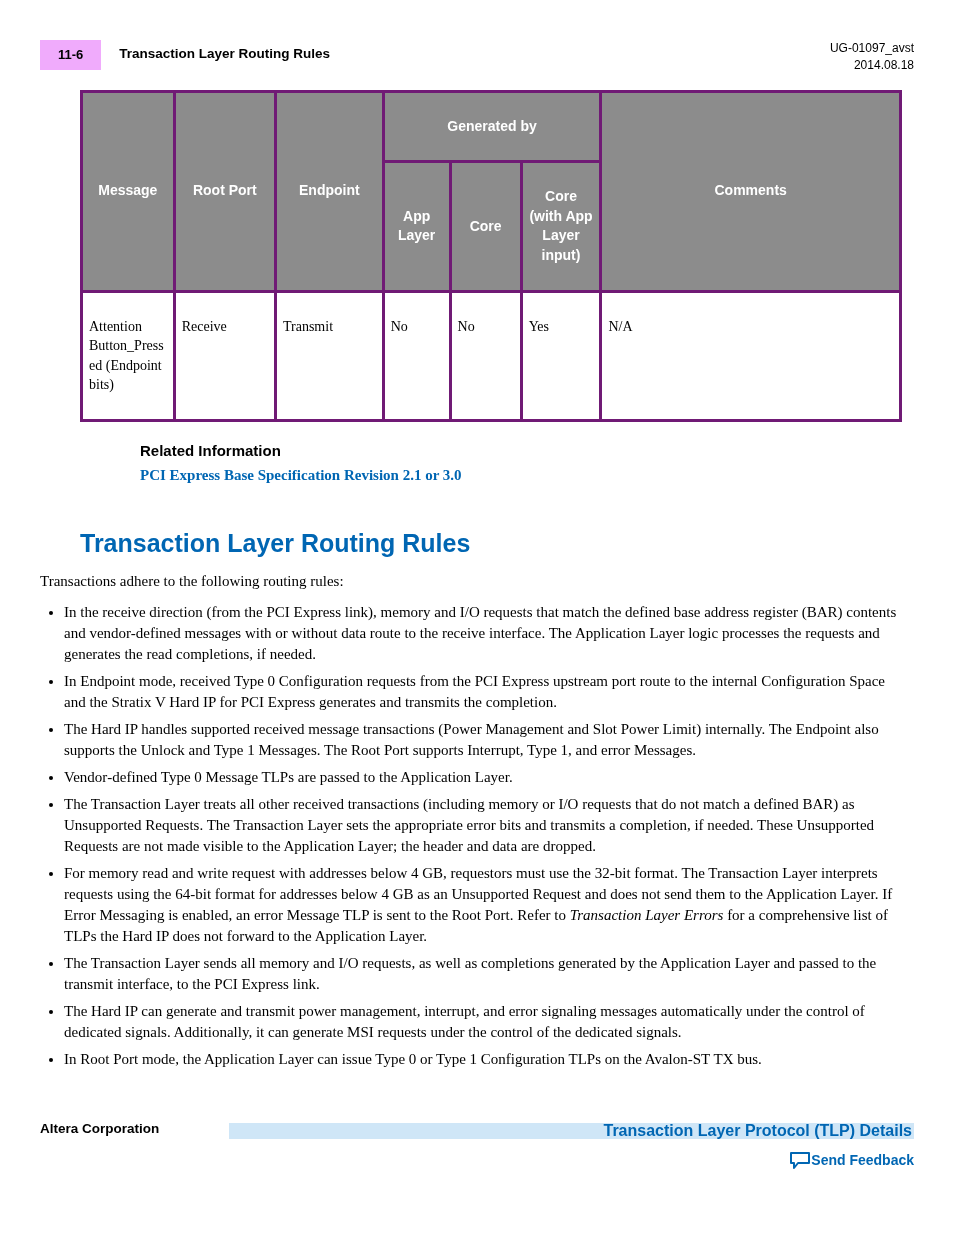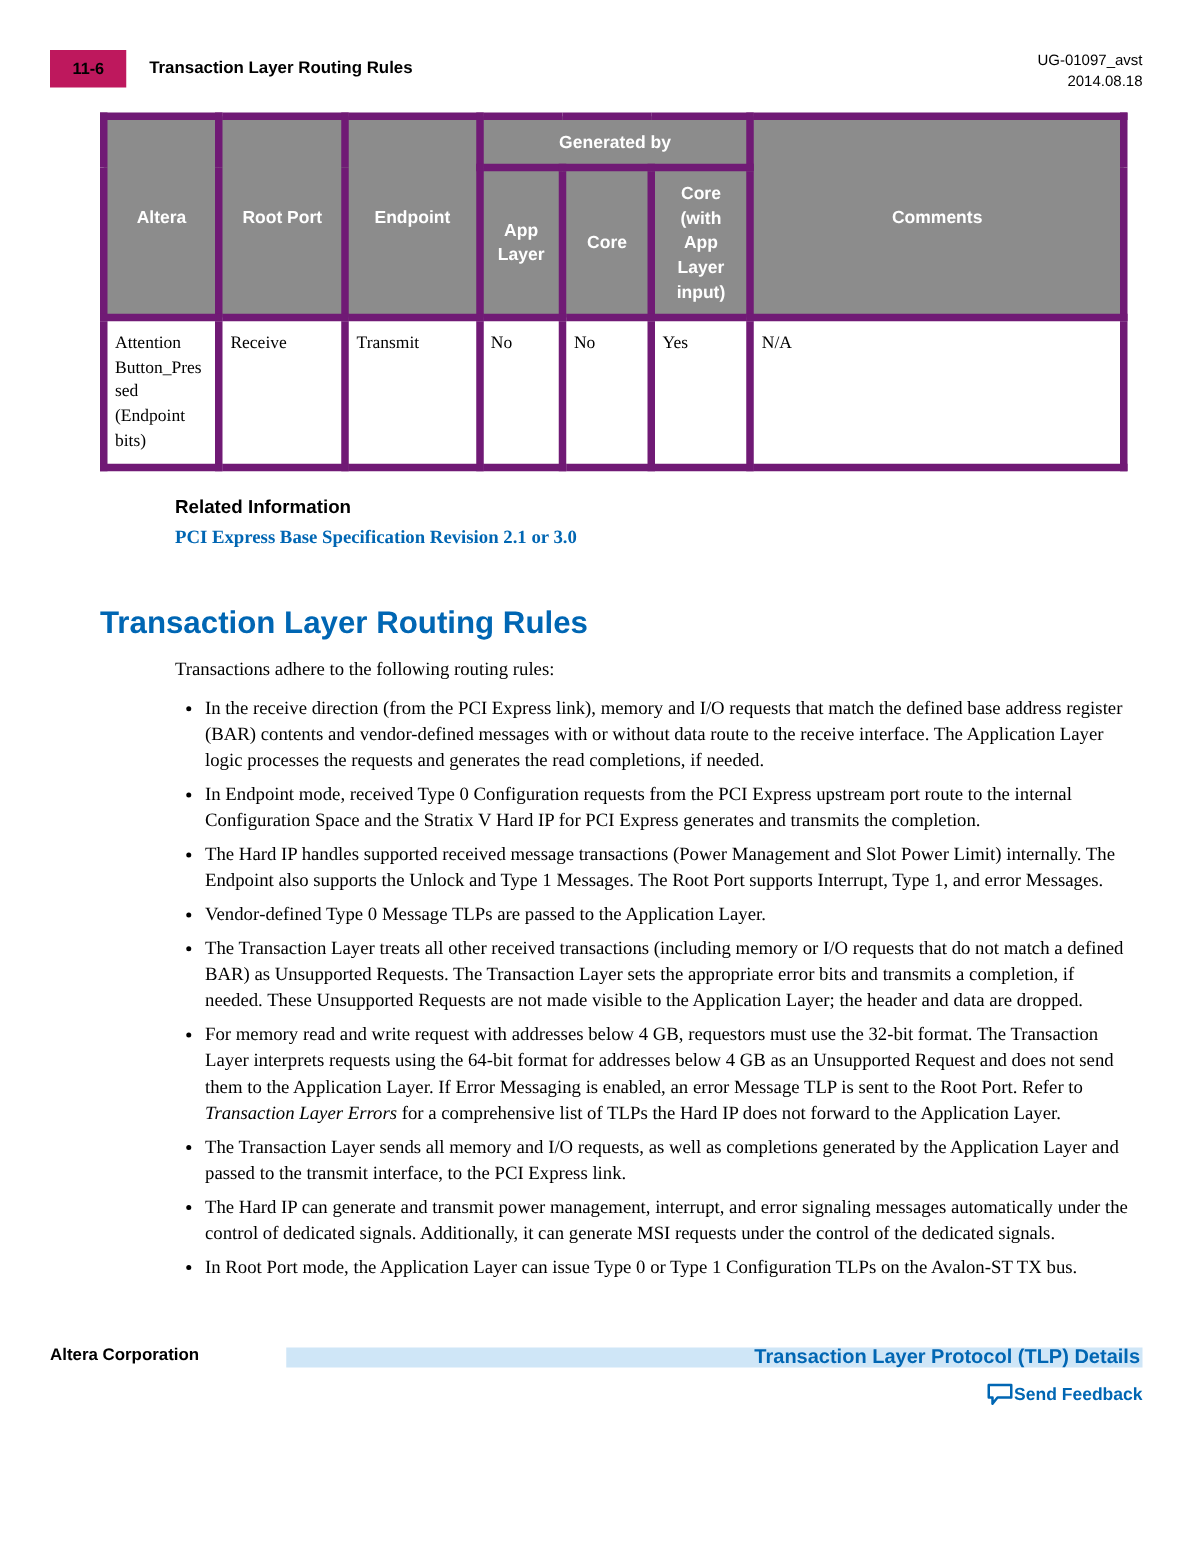--- a/index.html
+++ b/index.html
@@ -11,21 +11,21 @@
     line-height: 1.4;
     width: 954px;
     box-sizing: border-box;
   }
   .header-row {
     display: flex;
     align-items: flex-start;
     margin-bottom: 16px;
   }
   .page-num-box {
-    background: #be185d;
+    background: #f0abfc;
     font-family: "Myriad Pro", Arial, sans-serif;
     font-weight: bold;
     font-size: 13px;
     padding: 6px 18px;
     display: inline-block;
     color: #000;
   }
   .header-title {
     font-family: "Myriad Pro", Arial, sans-serif;
     font-weight: bold;
@@ -41,22 +41,22 @@
     color: #000;
   }
   table.data {
     border-collapse: collapse;
     width: 822px;
     margin-left: 40px;
     margin-top: 4px;
     table-layout: fixed;
   }
   table.data th, table.data td {
-    border: 6px solid #701a75;
-    padding: 8px 6px;
+    border: 3px solid #701a75;
+    padding: 24px 6px;
     font-size: 14px;
     vertical-align: top;
     word-wrap: break-word;
   }
   table.data th {
     background: #8c8c8c;
     color: #fff;
     font-family: "Myriad Pro", Arial, sans-serif;
     font-weight: bold;
     text-align: center;
@@ -82,21 +82,20 @@
     margin-top: 4px;
   }
   h1.section {
     font-family: "Myriad Pro", Arial, sans-serif;
     color: #0066b3;
     font-size: 25px;
     font-weight: bold;
     margin: 40px 0 10px 40px;
   }
   .body-indent {
-    margin-left: 100px;
     margin-right: 10px;
   }
   ul.bullets {
     margin: 10px 0 0 0;
     padding-left: 24px;
   }
   ul.bullets li {
     margin-bottom: 6px;
     line-height: 1.4;
   }
@@ -168,21 +167,21 @@
     <col class="col-msg">
       <col class="col-rp">
       <col class="col-ep">
     <col class="col-gen1">
       <col class="col-gen2">
       <col class="col-gen3">
     <col class="col-com">
   </colgroup>
   <thead>
     <tr>
-      <th rowspan="2">Altera</th>
+      <th rowspan="2">Message</th>
       <th rowspan="2">Root Port</th>
       <th rowspan="2">Endpoint</th>
       <th colspan="3">Generated by</th>
       <th rowspan="2">Comments</th>
     </tr>
     <tr>
       <th>App Layer</th>
       <th>Core</th>
       <th>Core (with App Layer input)</th>
     </tr>

